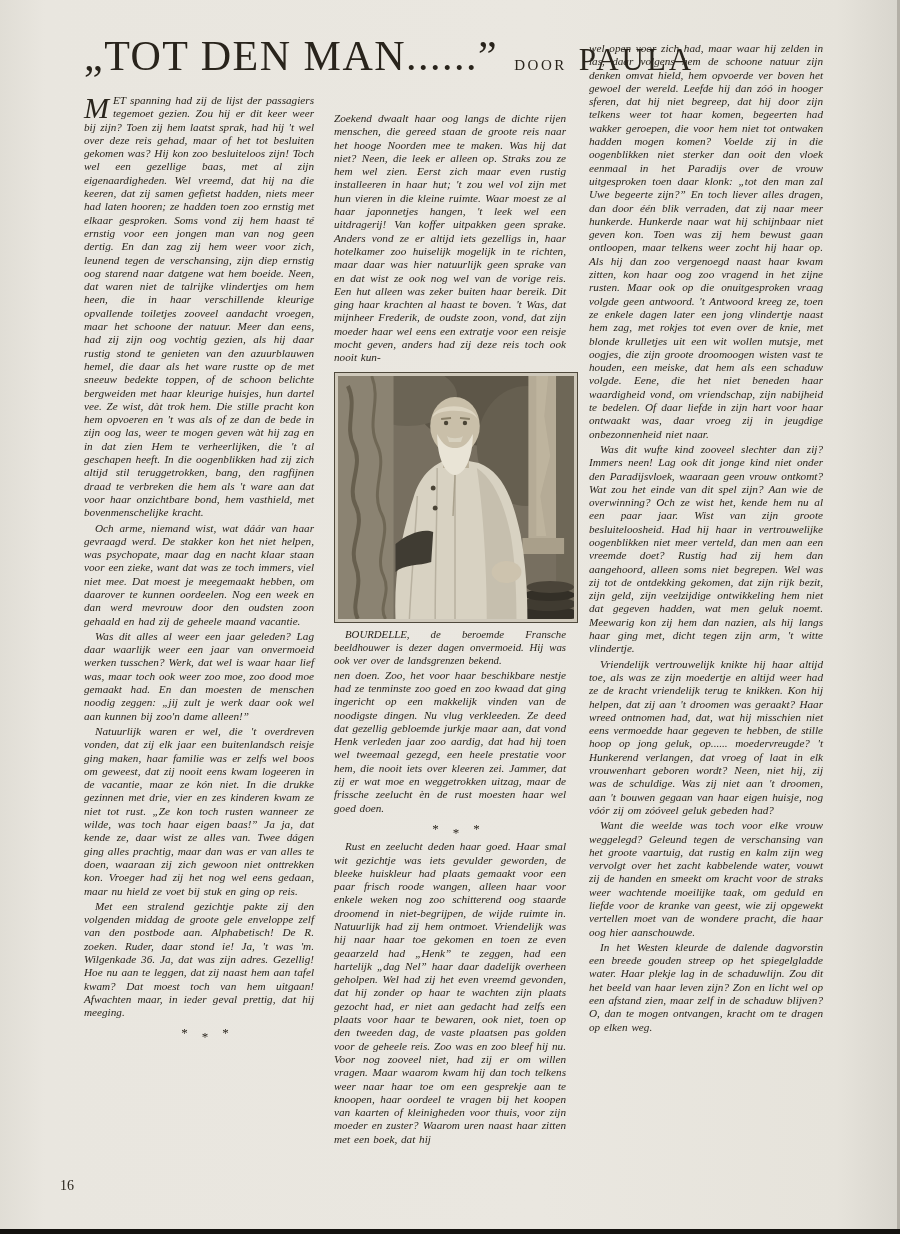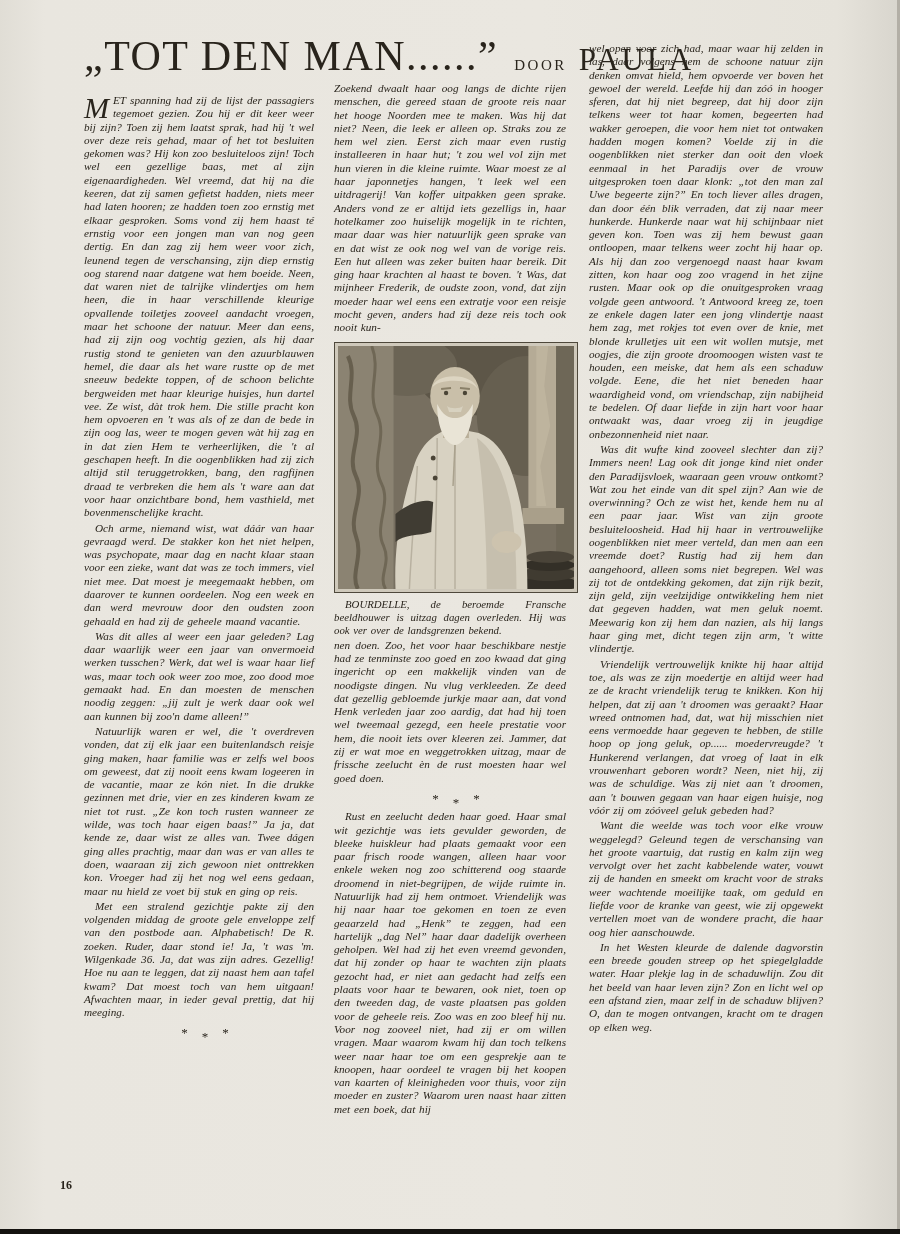--- a/index.html
+++ b/index.html
@@ -22,21 +22,21 @@
   .byline-name { font-size:31px; letter-spacing:3px; margin-left:8px; }
 
   .col {
     position:absolute;
     text-align:justify;
     font-size:11.2px;
     line-height:13.3px;
     word-spacing:1px;
   }
   .col-1 { left:84px;  top:94px; width:242px; }
-  .col-2 { left:334px; top:82px; width:244px; }
+  .col-2 { left:334px; top:112px; width:244px; }
   .col-3 { left:589px; top:42px; width:246px; }
 
   .col p { margin:0 12px 2px 0; text-indent:11px;font-style:italic; }
   .col p.noindent { text-indent:0; }
 
   .dropcap {
     float:left;
     font-size:30px;
     line-height:25px;
     padding:1px 4px 0 0;
@@ -58,21 +58,21 @@
     font-style:italic;
     font-size:10.8px;
     line-height:13px;
     text-align:justify;
     margin:0 0 9px 0;
     text-indent:0;
   }
 
   .pagenum {
     position:absolute; left:60px; top:1178px;
-    font-size:12px; font-weight:bold;text-align:right;
+    font-size:14px; font-weight:normal;text-align:right;
   }
 
   .edge-bottom {
     position:absolute; left:0; right:0; bottom:0; height:5px;
     background:#14120f;
   }
   .edge-right {
     position:absolute; top:0; bottom:0; right:0; width:3px;
     background:#b3afa6;
   }
@@ -134,21 +134,21 @@
         <circle cx="109" cy="47" r="2.2" fill="#4a4436"></circle>
         <circle cx="128" cy="47" r="2.2" fill="#4a4436"></circle>
         <path d="M104,43 L114,42 M123,42 L133,43" stroke="#8a8069" stroke-width="2"></path>
         <path d="M100,58 C100,82 108,98 118,99 C128,98 136,82 136,58 C130,70 124,72 118,72 C112,72 106,70 100,58 Z" fill="#e9e4d6"></path>
         <path d="M110,60 C113,63 123,63 126,60 L124,66 L112,66 Z" fill="#d8d2c0"></path>
         <circle cx="96" cy="112" r="2.5" fill="#4a4436"></circle>
         <circle cx="98" cy="132" r="2.5" fill="#4a4436"></circle>
         <path d="M118,99 L116,140" stroke="#aaa28e" stroke-width="1.5"></path>
       </svg>
     </div>
-    <p class="caption">BOURDELLE, de beroemde Fransche beeldhouwer is uitzag dagen overleden. Hij was ook ver over de landsgrenzen bekend.</p>
+    <p class="caption">BOURDELLE, de beroemde Fransche beeldhouwer is dezer dagen onvermoeid. Hij was ook ver over de landsgrenzen bekend.</p>
 
     <p class="noindent">nen doen. Zoo, het voor haar beschikbare nestje had ze tenminste zoo goed en zoo kwaad dat ging ingericht op een makkelijk vinden van de noodigste dingen. Nu vlug verkleeden. Ze deed dat gezellig gebloemde jurkje maar aan, dat vond Henk verleden jaar zoo aardig, dat had hij toen wel tweemaal gezegd, een heele prestatie voor hem, die nooit iets over kleeren zei. Jammer, dat zij er wat moe en weggetrokken uitzag, maar de frissche zeelucht èn de rust moesten haar wel goed doen.</p>
     <div class="stars">
       <span>*</span><span>*</span><span>*</span>
     </div>
     <p>Rust en zeelucht deden haar goed. Haar smal wit gezichtje was iets gevulder geworden, de bleeke huiskleur had plaats gemaakt voor een paar frisch roode wangen, alleen haar voor enkele weken nog zoo schitterend oog staarde droomend in niet-begrijpen, de wijde ruimte in. Natuurlijk had zij hem ontmoet. Vriendelijk was hij naar haar toe gekomen en toen ze even geaarzeld had „Henk” te zeggen, had een hartelijk „dag Nel” haar daar dadelijk overheen geholpen. Wel had zij het even vreemd gevonden, dat hij zonder op haar te wachten zijn plaats gezocht had, er niet aan gedacht had zelfs een plaats voor haar te bewaren, ook niet, toen op den tweeden dag, de vaste plaatsen pas golden voor de geheele reis. Zoo was en zoo bleef hij nu. Voor nog zooveel niet, had zij er om willen vragen. Maar waarom kwam hij dan toch telkens weer naar haar toe om een gesprekje aan te knoopen, haar oordeel te vragen bij het koopen van kaarten of kleinigheden voor thuis, voor zijn moeder en zuster? Waarom uren naast haar zitten met een boek, dat hij</p>
   </div>
 
   <div class="col col-3">
     <p class="noindent">wel open voor zich had, maar waar hij zelden in las, daar volgens hem de schoone natuur zijn denken omvat hield, hem opvoerde ver boven het gewoel der wereld. Leefde hij dan zóó in hooger sferen, dat hij niet begreep, dat hij door zijn telkens weer tot haar komen, begeerten had wakker geroepen, die voor hem niet tot ontwaken hadden mogen komen? Voelde zij in die oogenblikken niet sterker dan ooit den vloek eenmaal in het Paradijs over de vrouw uitgesproken toen daar klonk: „tot den man zal Uwe begeerte zijn?” En toch liever alles dragen, dan door één blik verraden, dat zij naar meer hunkerde. Hunkerde naar wat hij schijnbaar niet geven kon. Toen was zij hem bewust gaan ontloopen, maar telkens weer zocht hij haar op. Als hij dan zoo vergenoegd naast haar kwam zitten, kon haar oog zoo vragend in het zijne rusten. Maar ook op die onuitgesproken vraag volgde geen antwoord. 't Antwoord kreeg ze, toen ze enkele dagen later een jong vlindertje naast hem zag, met rokjes tot even over de knie, met blonde krulletjes uit een wit wollen mutsje, met oogjes, die zijn groote droomoogen wisten vast te houden, een meiske, dat hem als een schaduw volgde. Eene, die het niet beneden haar waardigheid vond, om vriendschap, zijn nabijheid te bedelen. Of daar liefde in zijn hart voor haar ontwaakt was, daar vroeg zij in jeugdige onbezonnenheid niet naar.</p>

